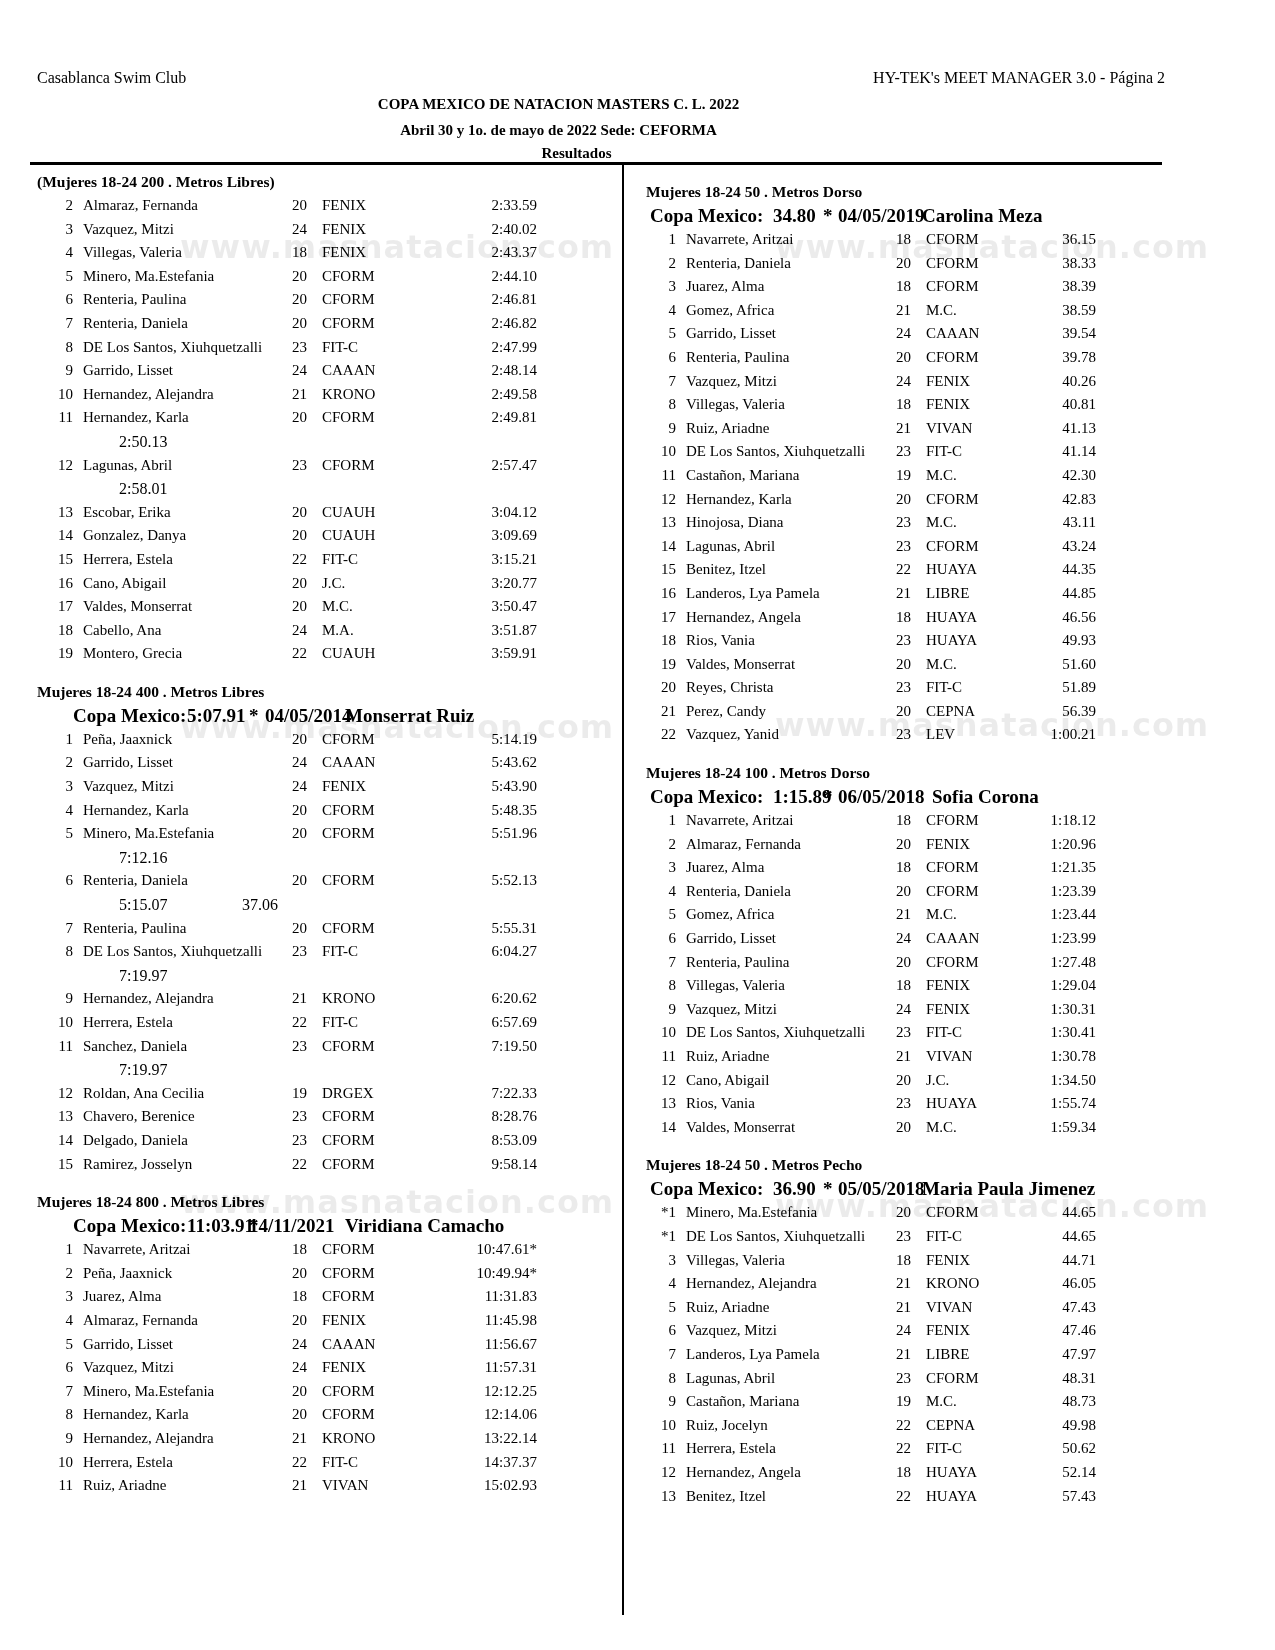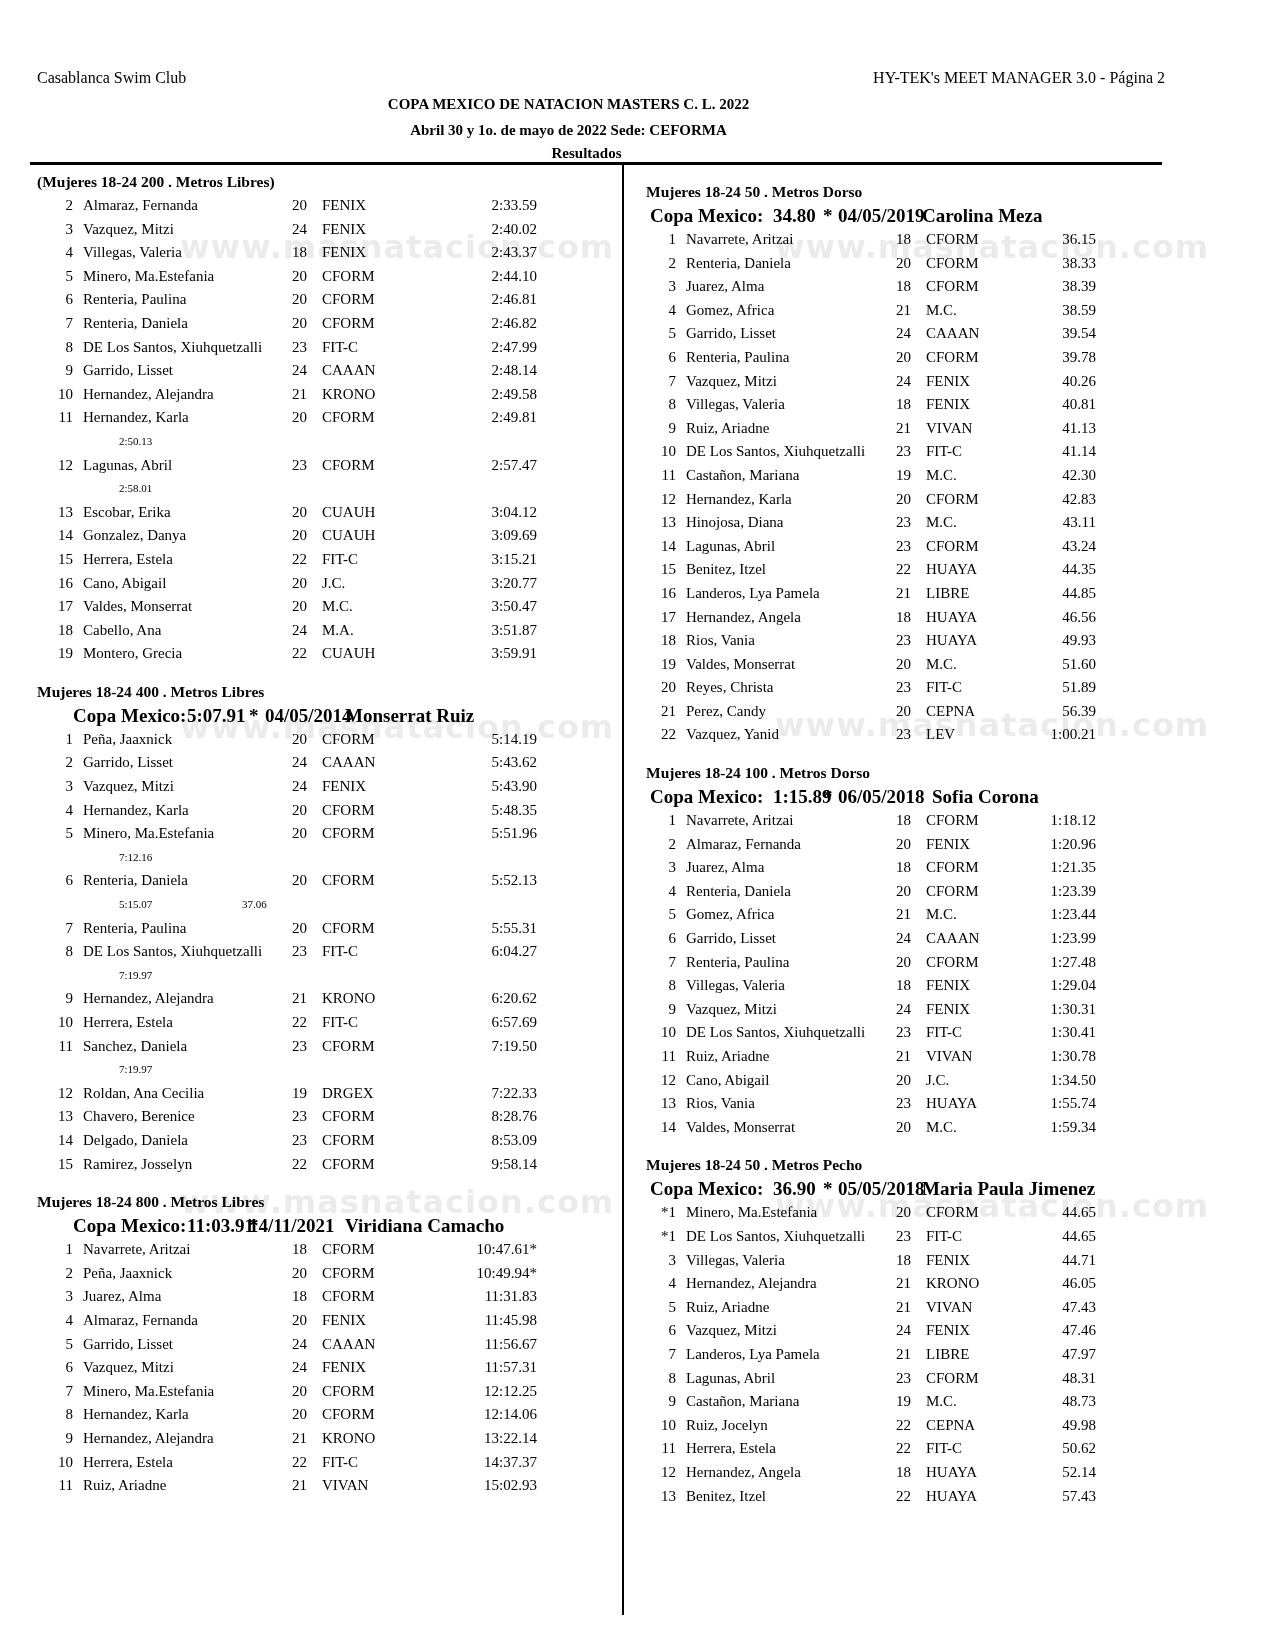--- a/index.html
+++ b/index.html
@@ -1,41 +1,41 @@
 <!DOCTYPE html>
 <html><head>
   <meta charset="utf-8">
   <style>
     html, body { margin: 0; padding: 0; background: #ffffff; }
     body { width: 1275px; height: 1650px; position: relative; overflow: hidden;
            font-family: "Liberation Serif", "DejaVu Serif", serif; color: #000; }
     .hdr-left { position: absolute; left: 37px; top: 69px; font-size: 16px; }
     .hdr-right { position: absolute; right: 110px; top: 69px; font-size: 16px; }
-    .title { position: absolute; left: 12px; width: 1113px; text-align: center; font-weight: bold; font-size: 15px; }
+    .title { position: absolute; left: 2px; width: 1113px; text-align: center; font-weight: bold; font-size: 15px; }
     .t1 { top: 96px; } .t2 { top: 122px; } .t3 { top: 145px; padding-left: 18px; }
     .rule { position: absolute; left: 30px; top: 162px; width: 1132px; height: 3px; background: #000; }
     .vrule { position: absolute; left: 622px; top: 165px; width: 2px; height: 1450px; background: #000; }
     .watermark { position: absolute; font-family: "DejaVu Sans", sans-serif; font-weight: bold; font-size: 32px;
                  color: rgba(0,0,0,0.08); letter-spacing: 1px; pointer-events: none; margin-left: 40px; }
     .col { position: absolute; }
     .col-left { left: 37px; top: 170px; width: 520px; }
     .col-right { left: 646px; top: 180px; width: 500px; }
     .event { margin: 0; }
     .ev-title { font-weight: bold; font-size: 15.5px; height: 24px; line-height: 24px; white-space: nowrap; }
     .record { font-weight: bold; font-size: 19px; height: 24px; line-height: 24px; white-space: nowrap; position: relative; }
     .record span { position: absolute; top: 0; }
     .row { position: relative; height: 23.6px; line-height: 23.6px; font-size: 15px; white-space: nowrap; }
     .row span { position: absolute; top: 0; }
     .place { text-align: right; width: 36px; left: 0; }
     .name { left: 46px; }
     .age { left: 255px; }
     .team { left: 285px; }
     .time { right: 0; text-align: right; }
     .col-left .time { right: 20px; }
-    .split { position: relative; height: 23.6px; line-height: 23.6px; font-size: 11px; }
+    .split { position: relative; height: 23.6px; line-height: 23.6px; font-size: 16px; }
     .split span { position: absolute; top: 0; }
     .gap { height: 14px; }
     .col-right .place { width: 30px; }
     .col-right .name { left: 40px; }
     .col-right .age { left: 250px; }
     .col-right .team { left: 280px; }
     .col-right .time { right: 50px; }
   </style>
 </head>
 <body>

